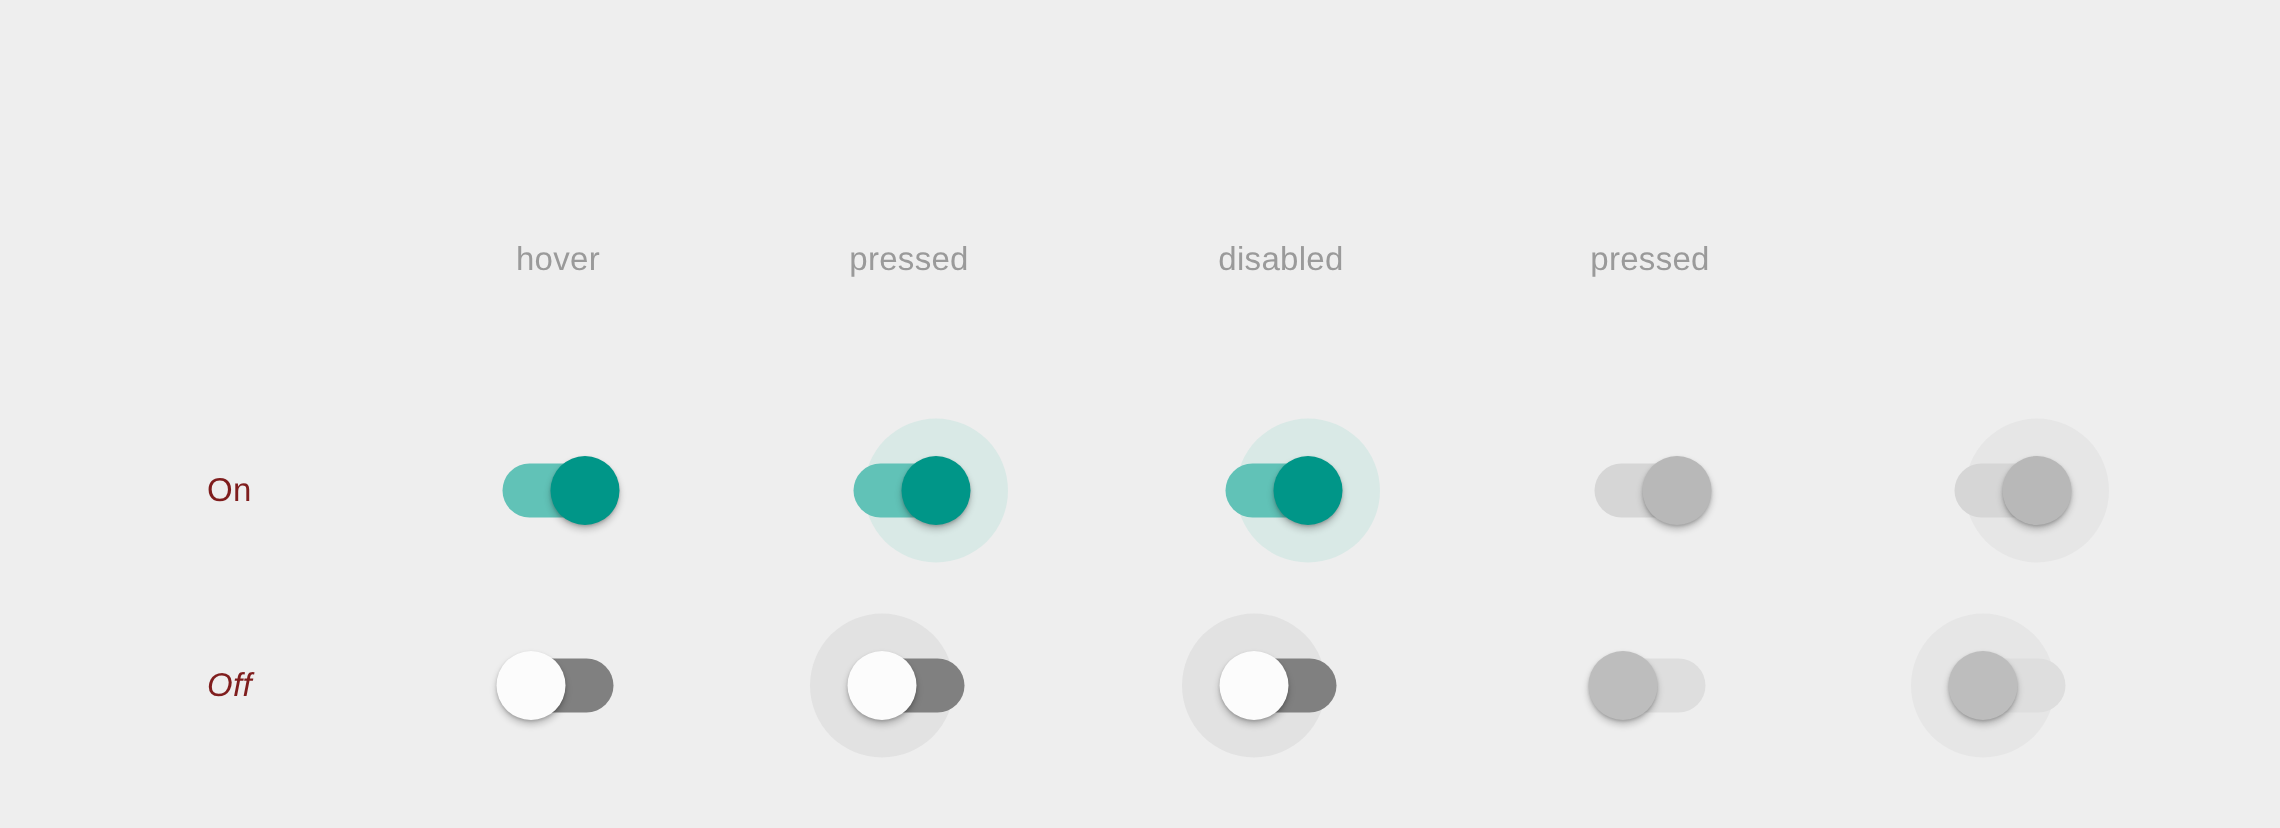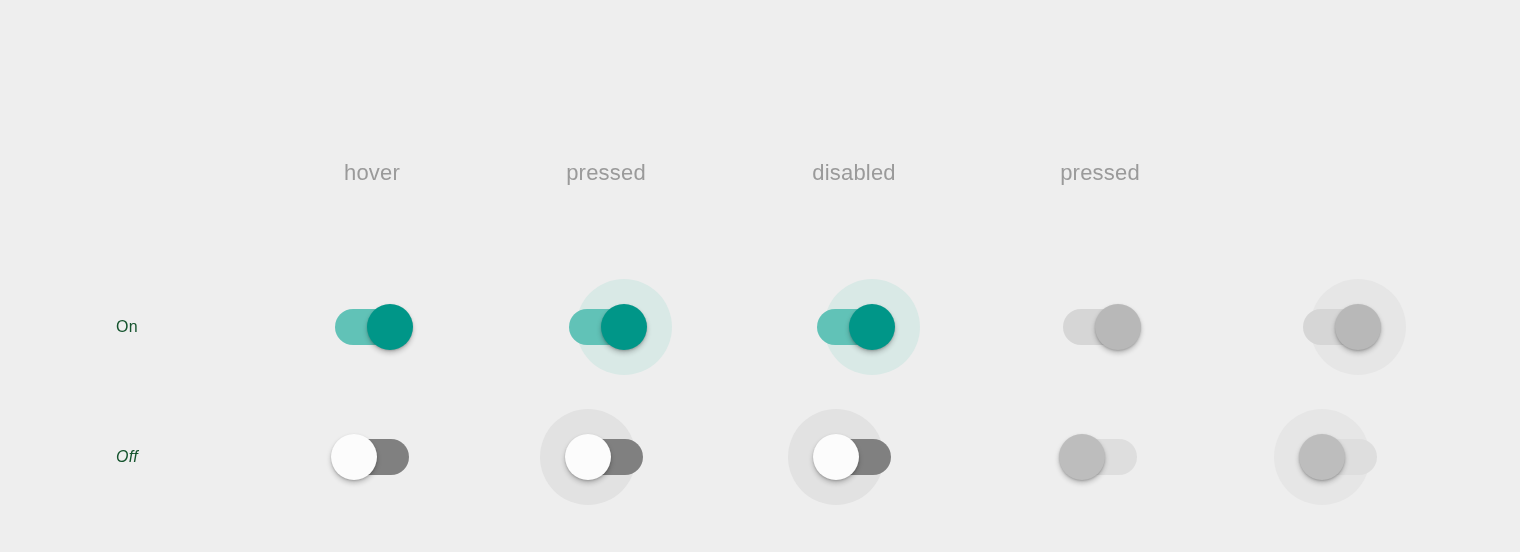--- a/index.html
+++ b/index.html
@@ -29,25 +29,25 @@
     transform: translateX(-50%);
     font-size: 22px;
     line-height: 30px;
     color: #9a9a9a;
     white-space: nowrap;
     letter-spacing: 0.2px;
   }
 
   .row-label {
     position: absolute;
-    left: 116px;
+    left: 138px;
     transform: translateY(-50%);
-    font-size: 16px;
+    font-size: 22px;
     line-height: 30px;
-    color: #14532d;
+    color: #7f1d1d;
     letter-spacing: 0.2px;
   }
 
   
   .cell {
     position: absolute;
     width: 160px;
     height: 160px;
     transform: translate(-50%, -50%);
   }

